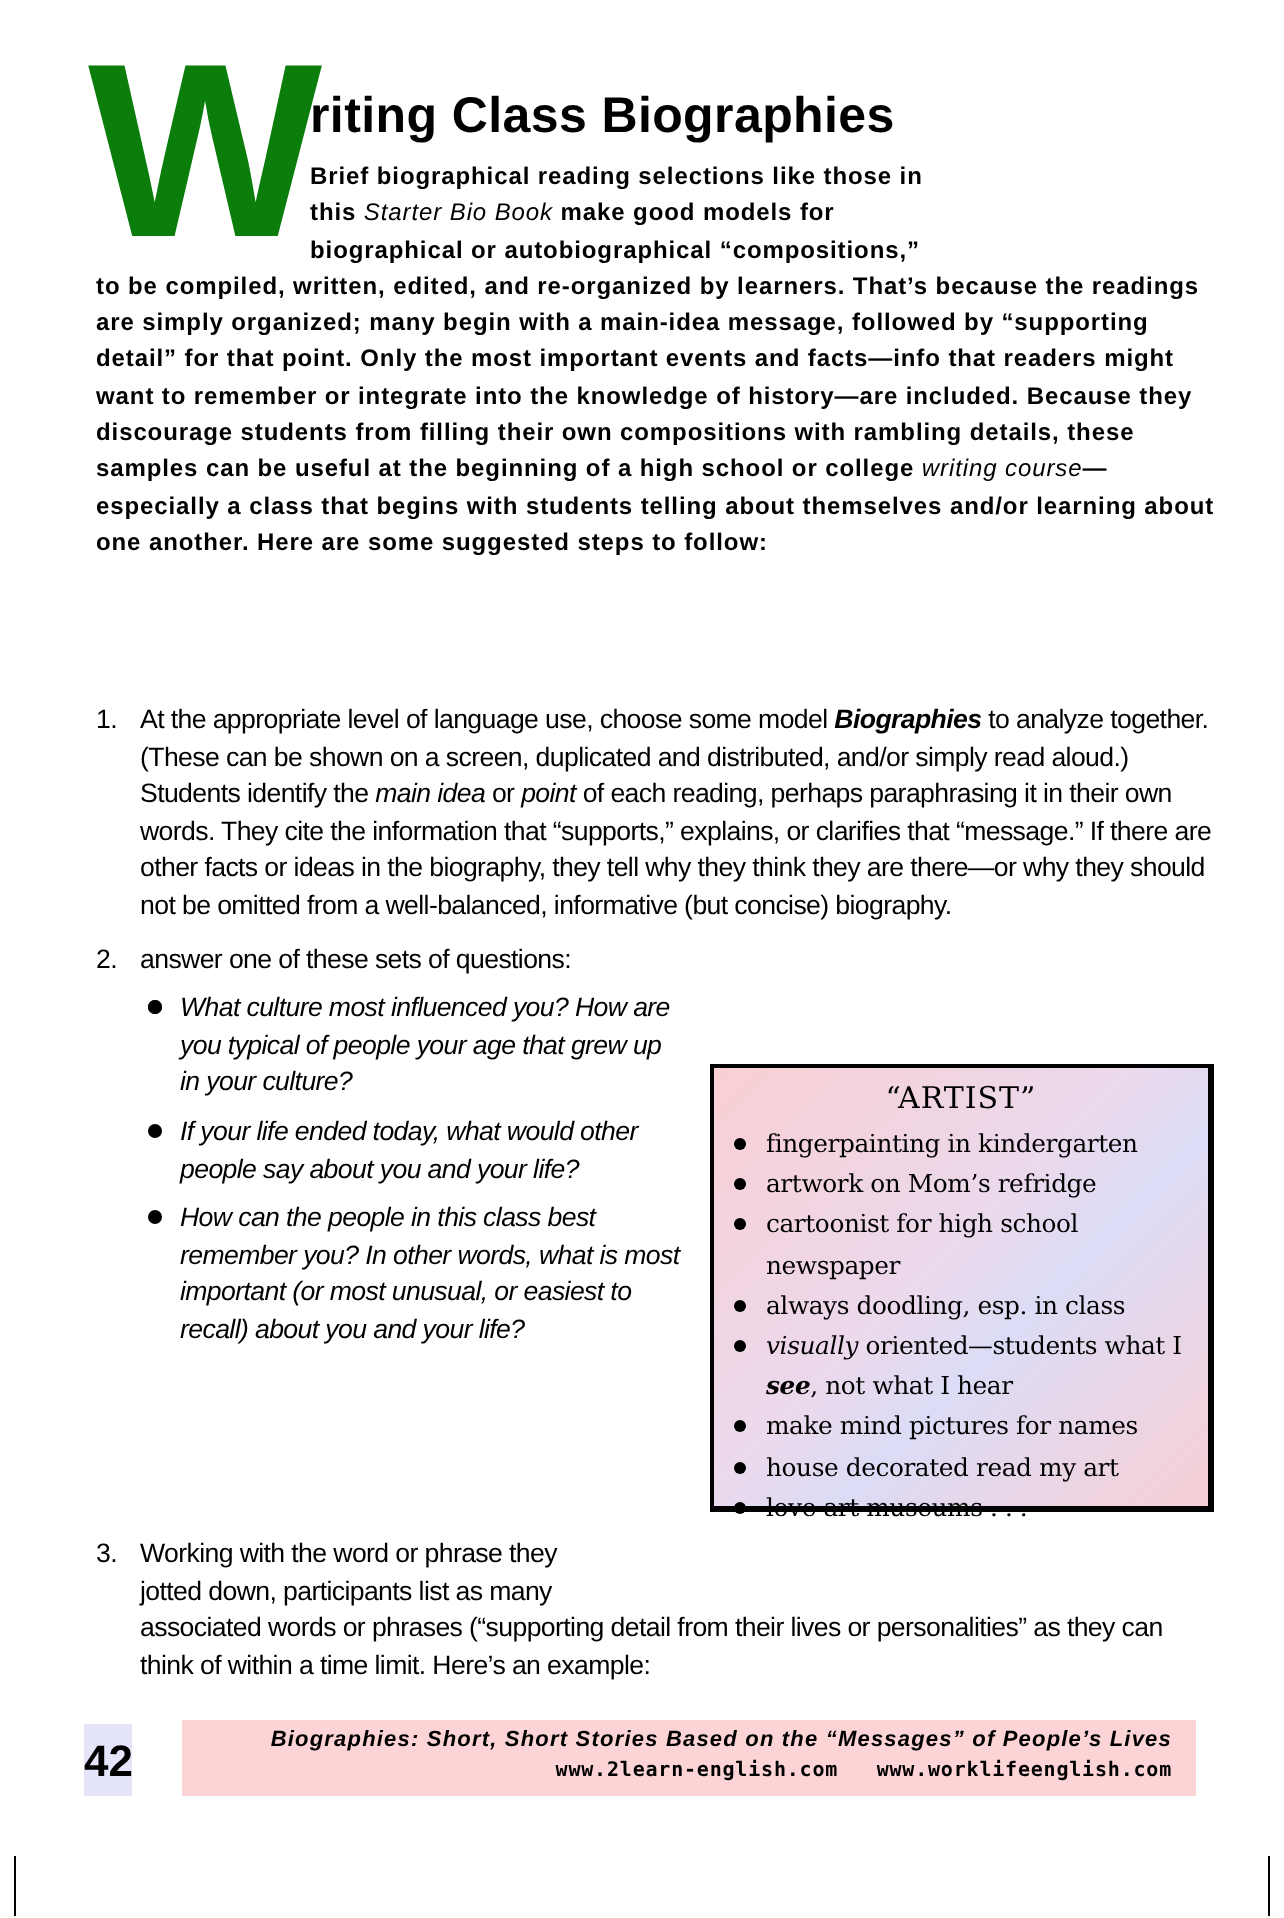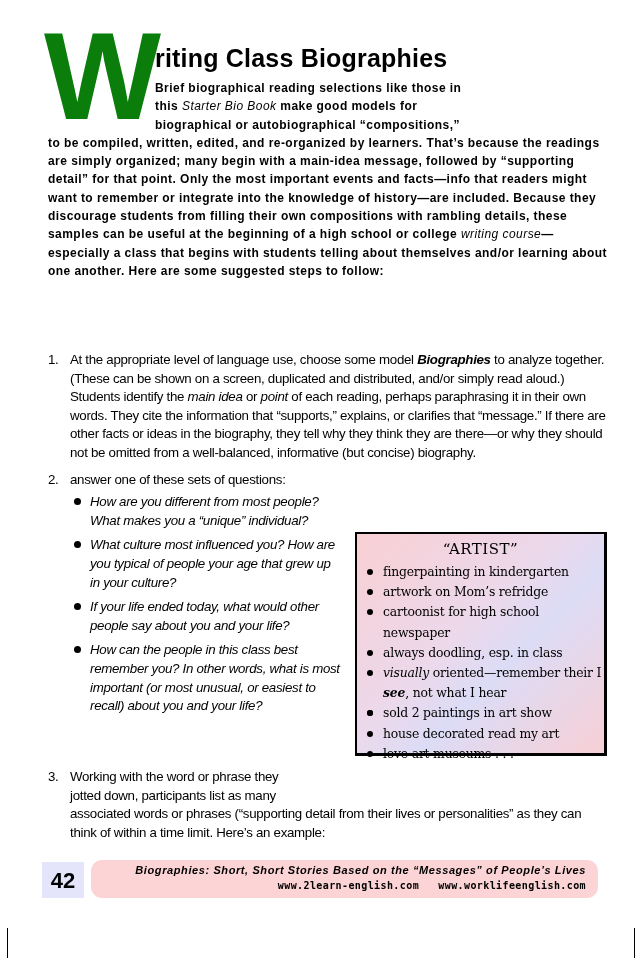--- a/index.html
+++ b/index.html
@@ -30,25 +30,25 @@
             font-family:"DejaVu Serif", serif; }
   .artist .atitle { text-align:center; font-size:15px; margin-top:6px; letter-spacing:0.5px; }
   .artist ul { list-style:none; margin:4px 0 0 0; padding:0 0 0 8px; }
   .artist li { position:relative; padding-left:18px; font-size:12.4px; line-height:20.2px;
                letter-spacing:-0.2px; }
   .artist li .dot { position:absolute; left:2px; top:7px; width:6px; height:6px;
                     border-radius:50%; background:#000; }
   .artist li i { font-style:italic; }
   .step3 { position:absolute; left:48px; top:768px; width:560px; font-size:13.3px;
            line-height:18.6px; letter-spacing:-0.3px; }
-  .pagenum { position:absolute; left:42px; top:862px; width:42px; height:36px;
+  .pagenum { position:absolute; left:42px; top:862px; width:24px; height:36px;
              background:#e4e4fa; font-size:22px; font-weight:bold; text-align:center;
              line-height:38px; }
   .footer { position:absolute; left:91px; top:860px; width:507px; height:38px;
-            background:#fcd4d6; text-align:right; box-sizing:border-box; padding-right:12px;border-radius:11px; }
+            background:#fcd4d6; text-align:right; box-sizing:border-box; padding-right:12px; }
   .footer .ft1 { font-size:11px; font-weight:bold; font-style:italic; line-height:15px;
                  padding-top:3px; letter-spacing:0.6px; }
   .footer .ft2 { font-size:10px; font-weight:bold; line-height:15px; letter-spacing:0.4px;
                  font-family:"DejaVu Sans Mono", monospace; }
   .cropmark { position:absolute; width:1px; height:30px; background:#000; top:928px; }
 </style>
 </head>
 <body>
 
 <div class="dropcap">W</div>
@@ -63,38 +63,37 @@
 
 <div class="steps">
   <div class="step" style="margin-bottom:8px;">
     <span class="num">1.</span>
     <span>At the appropriate level of language use, choose some model </span><i class="b">Biographies</i><span> to analyze together. (These can be shown on a screen, duplicated and distributed, and/or simply read aloud.) Students identify the </span><i>main idea</i><span> or </span><i>point</i><span> of each reading, perhaps paraphrasing it in their own words. They cite the information that “supports,” explains, or clarifies that “message.” If there are other facts or ideas in the biography, they tell why they think they are there—or why they should not be omitted from a well-balanced, informative (but concise) biography.</span>
   </div>
   <div class="step">
     <span class="num">2.</span>
     <div>answer one of these sets of questions:</div>
     <ul class="qlist">
-      <li><span class="dot"></span><span>How are you different from most people? What makes you a “unique” individual?</span></li>
+      <li><span class="dot"></span></li>
       <li><span class="dot"></span><span>What culture most influenced you? How are you typical of people your age that grew up in your culture?</span></li>
       <li><span class="dot"></span><span>If your life ended today, what would other people say about you and your life?</span></li>
       <li><span class="dot"></span><span>How can the people in this class best remember you? In other words, what is most important (or most unusual, or easiest to recall) about you and your life?</span></li>
     </ul>
   </div>
 </div>
 
 <div class="artist">
   <div class="atitle">“ARTIST”</div>
   <ul>
     <li><span class="dot"></span><span>fingerpainting in kindergarten</span></li>
     <li><span class="dot"></span><span>artwork on Mom’s refridge</span></li>
     <li><span class="dot"></span><span>cartoonist for high school newspaper</span></li>
     <li><span class="dot"></span><span>always doodling, esp. in class</span></li>
-    <li><span class="dot"></span><i>visually</i><span> oriented—remember their I </span><b><i>see</i></b><span>, not what I hear</span></li>
-    <li><span class="dot"></span></li>
-    <li><span class="dot"></span><span>sold 2 paintings in art show</span></li>
+    <li><span class="dot"></span><i>visually</i><span> oriented—students what I </span><b><i>see</i></b><span>, not what I hear</span></li>
+    <li><span class="dot"></span><span>make mind pictures for names</span></li>
     <li><span class="dot"></span><span>house decorated read my art</span></li>
     <li><span class="dot"></span><span>love art museums . . .</span></li>
   </ul>
 </div>
 
 <div class="step3">
   <div class="step">
     <span class="num">3.</span>
     <div>Working with the word or phrase they</div>
     <div>jotted down, participants list as many</div>

